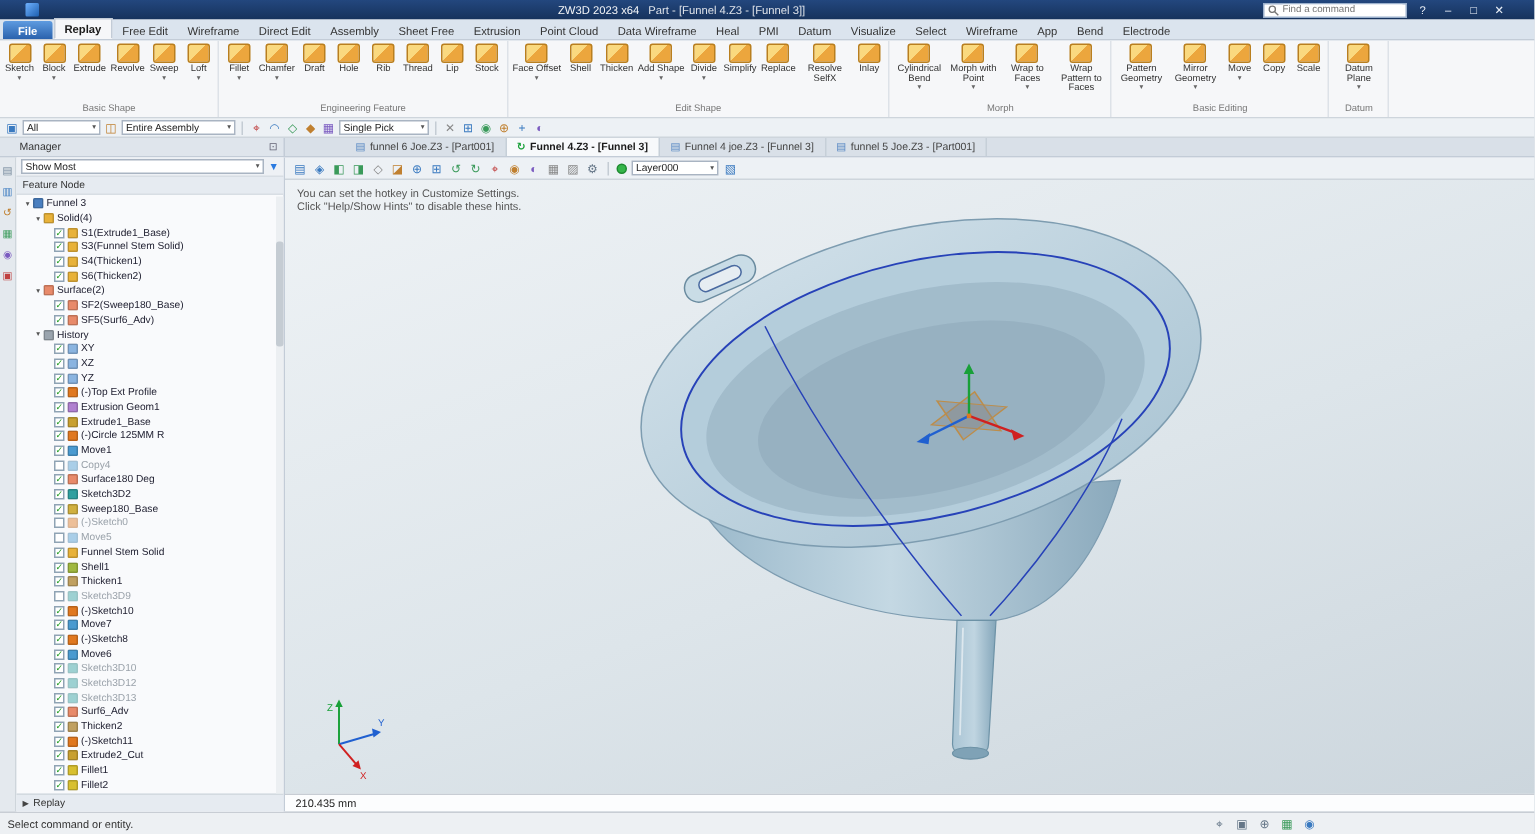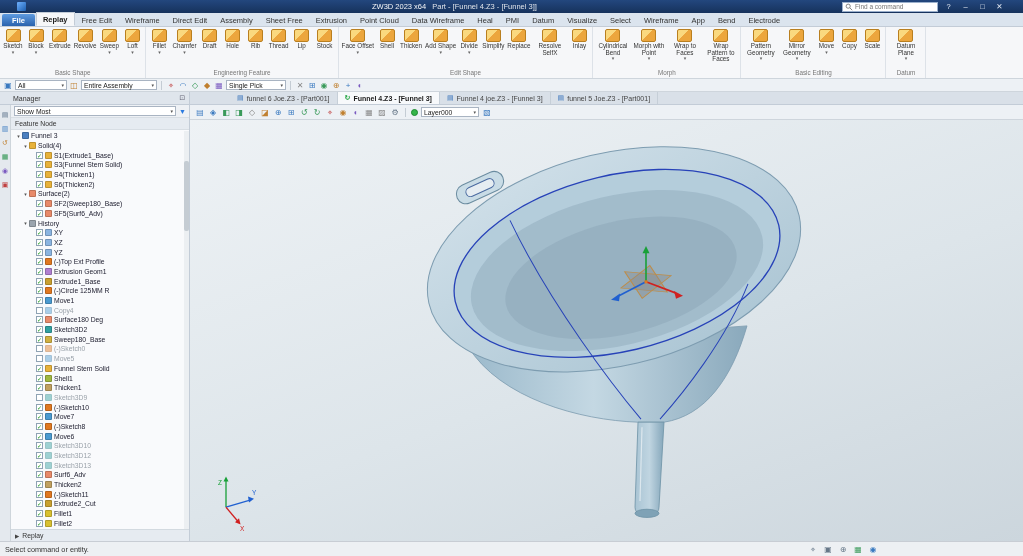--- a/index.html
+++ b/index.html
@@ -693,20 +693,24 @@
           <div class="vsep"></div>
           <span class="layer-dot"></span>
           <div class="combo" style="width: 58px;">
             <span class="combo-val">Layer000</span>
             <span class="combo-caret">▾</span>
           </div>
           <span class="gicon" style="color: rgb(58, 122, 192);">▧</span>
         </div>
 
       <div class="viewport">
+        <div class="hint">
+          <div>You can set the hotkey in Customize Settings.</div>
+          <div>Click "Help/Show Hints" to disable these hints.</div>
+        </div>
 
         <svg viewBox="0 0 833 411" preserveAspectRatio="none">
           <defs>
             <linearGradient id="gradCone" x1="0" y1="0" x2="1" y2="0">
               <stop offset="0" stop-color="#9bb9cb"></stop>
               <stop offset="0.45" stop-color="#c4d8e3"></stop>
               <stop offset="1" stop-color="#8aa9bc"></stop>
             </linearGradient>
             <linearGradient id="gradBrim" x1="0" y1="0" x2="0.6" y2="1">
               <stop offset="0" stop-color="#d2e1ea"></stop>
@@ -759,20 +763,21 @@
             <line x1="0" y1="0" x2="24" y2="-7" stroke="#2060d0" stroke-width="1.3"></line>
             <polygon points="28,-8.2 22,-10.5 23,-4.5" fill="#2060d0"></polygon>
             <text x="26" y="-12" font-size="6.5" fill="#2060d0">Y</text>
             <line x1="0" y1="0" x2="12" y2="14" stroke="#d02020" stroke-width="1.3"></line>
             <polygon points="14.6,17 9,14.6 13,10.8" fill="#d02020"></polygon>
             <text x="14" y="23" font-size="6.5" fill="#d02020">X</text>
           </g>
         </svg>
       </div>
 
+      <div class="readout">210.435 mm</div>
     </div>
   </div>
 
   <div class="statusbar">
     <span>Select command or entity.</span>
     <div class="status-icons">
         <span class="gicon" style="color: rgb(102, 119, 136);">⌖</span>
         <span class="gicon" style="color: rgb(102, 119, 136);">▣</span>
         <span class="gicon" style="color: rgb(102, 119, 136);">⊕</span>
         <span class="gicon" style="color: rgb(58, 154, 90);">▦</span>

